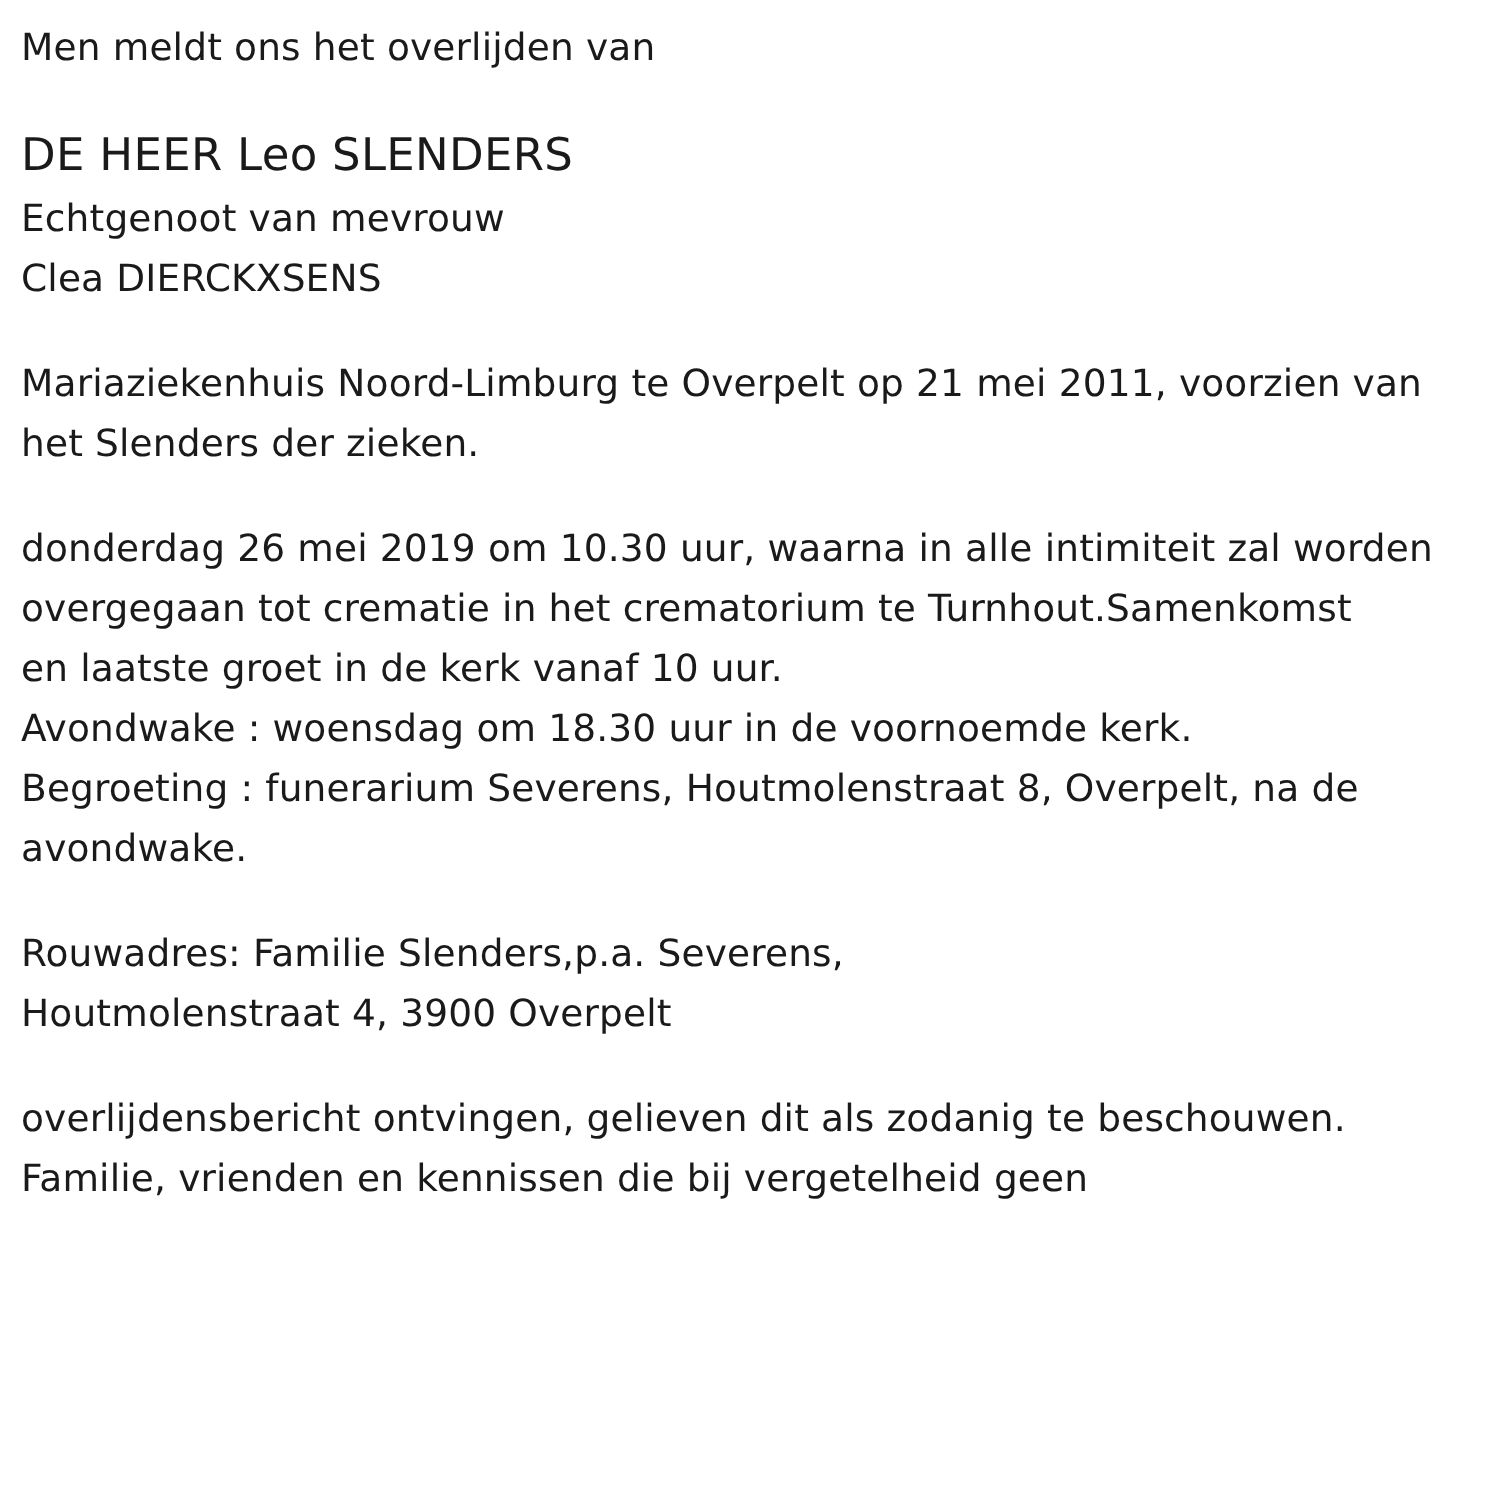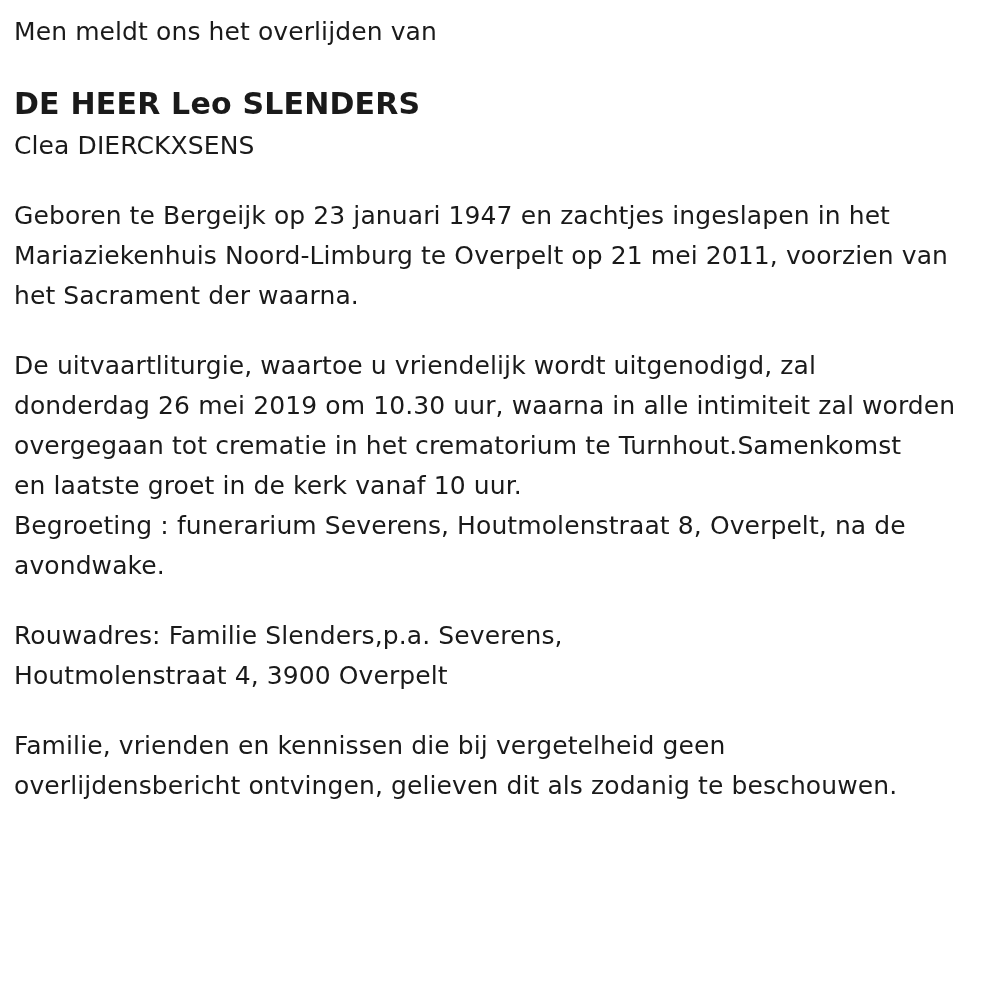--- a/index.html
+++ b/index.html
@@ -22,21 +22,21 @@
     background: #ffffff;
   }
   .line {
     font-size: 25px;
     line-height: 40px;
     letter-spacing: 0.1px;
     white-space: pre-wrap;
   }
   .name {
     font-size: 30px;
-    font-weight: bold;
+    font-weight: normal;
     line-height: 44px;
     letter-spacing: 0.2px;
   }
   .block {
     margin: 0;
   }
   .gap-med {
     height: 30px;
   }
   .gap-name-top {
@@ -47,48 +47,48 @@
 <body>
 
 <div class="page">
 
   <div class="line">Men meldt ons het overlijden van</div>
 
   <div class="gap-name-top"></div>
 
   <div class="name">DE HEER Leo SLENDERS</div>
 
+  <div class="line">Echtgenoot van mevrouw</div>
   <div class="line">Clea DIERCKXSENS</div>
 
   <div class="gap-med"></div>
 
   <div class="block">
-    <div class="line">Geboren te Bergeijk op 23 januari 1947 en zachtjes ingeslapen in het</div>
     <div class="line">Mariaziekenhuis Noord-Limburg te Overpelt op 21 mei 2011, voorzien van</div>
-    <div class="line">het Sacrament der waarna.</div>
+    <div class="line">het Slenders der zieken.</div>
   </div>
 
   <div class="gap-med"></div>
 
   <div class="block">
-    <div class="line">De uitvaartliturgie, waartoe u vriendelijk wordt uitgenodigd, zal</div>
     <div class="line">donderdag 26 mei 2019 om 10.30 uur, waarna in alle intimiteit zal worden</div>
     <div class="line">overgegaan tot crematie in het crematorium te Turnhout.Samenkomst</div>
     <div class="line">en laatste groet in de kerk vanaf 10 uur.</div>
+    <div class="line">Avondwake : woensdag om 18.30 uur in de voornoemde kerk.</div>
     <div class="line">Begroeting : funerarium Severens, Houtmolenstraat 8, Overpelt, na de</div>
     <div class="line">avondwake.</div>
   </div>
 
   <div class="gap-med"></div>
 
   <div class="block">
     <div class="line">Rouwadres: Familie Slenders,p.a. Severens,</div>
     <div class="line">Houtmolenstraat 4, 3900 Overpelt</div>
   </div>
 
   <div class="gap-med"></div>
 
   <div class="block">
+    <div class="line">overlijdensbericht ontvingen, gelieven dit als zodanig te beschouwen.</div>
     <div class="line">Familie, vrienden en kennissen die bij vergetelheid geen</div>
-    <div class="line">overlijdensbericht ontvingen, gelieven dit als zodanig te beschouwen.</div>
   </div>
 
 </div>
 
 </body></html>

